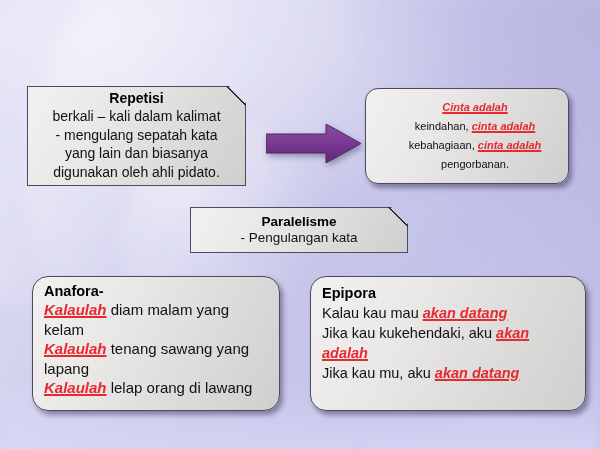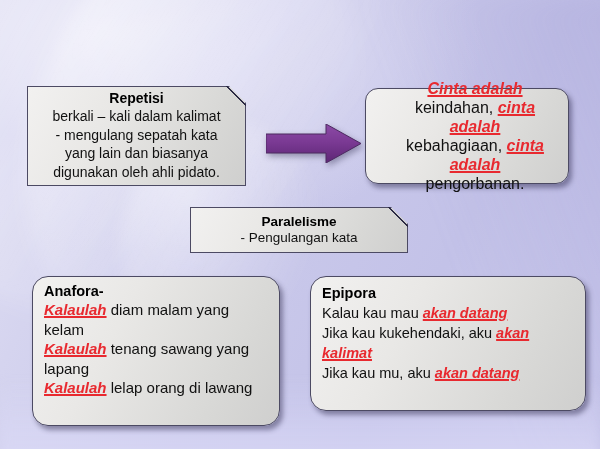--- a/index.html
+++ b/index.html
@@ -166,33 +166,33 @@
   }
   #card-repetisi .inner { padding: 5px 7px 6px 7px; }
   #card-repetisi .hdr { font-size: 14px; margin-bottom: 1px; }
   #card-repetisi .body-line { font-size: 14px; line-height: 18.5px; }
 
   #card-cinta {
     left: 365px; top: 88px;
     width: 204px; height: 96px;
   }
   #card-cinta .inner { padding: 5px 9px; }
-  #card-cinta .body-line { font-size: 16px; line-height: 19px; margin-left: 16px; }
+  #card-cinta .body-line { font-size: 11px; line-height: 19px; margin-left: 16px; }
 
   #card-paralelisme {
     left: 190px; top: 207px;
     width: 218px; height: 46px;
   }
   #card-paralelisme .inner { padding: 2px 8px; }
   #card-paralelisme .hdr { font-size: 13.5px; }
   #card-paralelisme .body-line { font-size: 13.5px; line-height: 18px; }
 
   #card-anafora {
     left: 32px; top: 276px;
-    width: 248px; height: 150px;
+    width: 248px; height: 135px;
   }
   #card-anafora .inner {
     padding: 6px 8px 6px 11px;
     justify-content: flex-start;
   }
   #card-anafora .hdr { font-size: 14.5px; margin-bottom: 1px; }
   #card-anafora .body-line { font-size: 15px; line-height: 19.5px; }
 
   #card-epipora {
     left: 310px; top: 276px;
@@ -276,18 +276,18 @@
       <div class="body-line left">lapang</div>
       <div class="body-line left"><span class="em-red">Kalaulah</span><span> lelap orang di lawang</span></div>
     </div>
   </div>
 
   <div class="card round-tl-br" id="card-epipora">
     <div class="inner">
       <div class="hdr left">Epipora</div>
       <div class="body-line left"><span>Kalau kau mau </span><span class="em-red">akan datang</span></div>
       <div class="body-line left"><span>Jika kau kukehendaki, aku </span><span class="em-red">akan</span></div>
-      <div class="body-line left"><span class="em-red">kalimat</span></div>
+      <div class="body-line left"><span class="em-red">adalah</span></div>
       <div class="body-line left"><span>Jika kau mu, aku </span><span class="em-red">akan datang</span></div>
     </div>
   </div>
 
 </div>
 
 </body></html>

